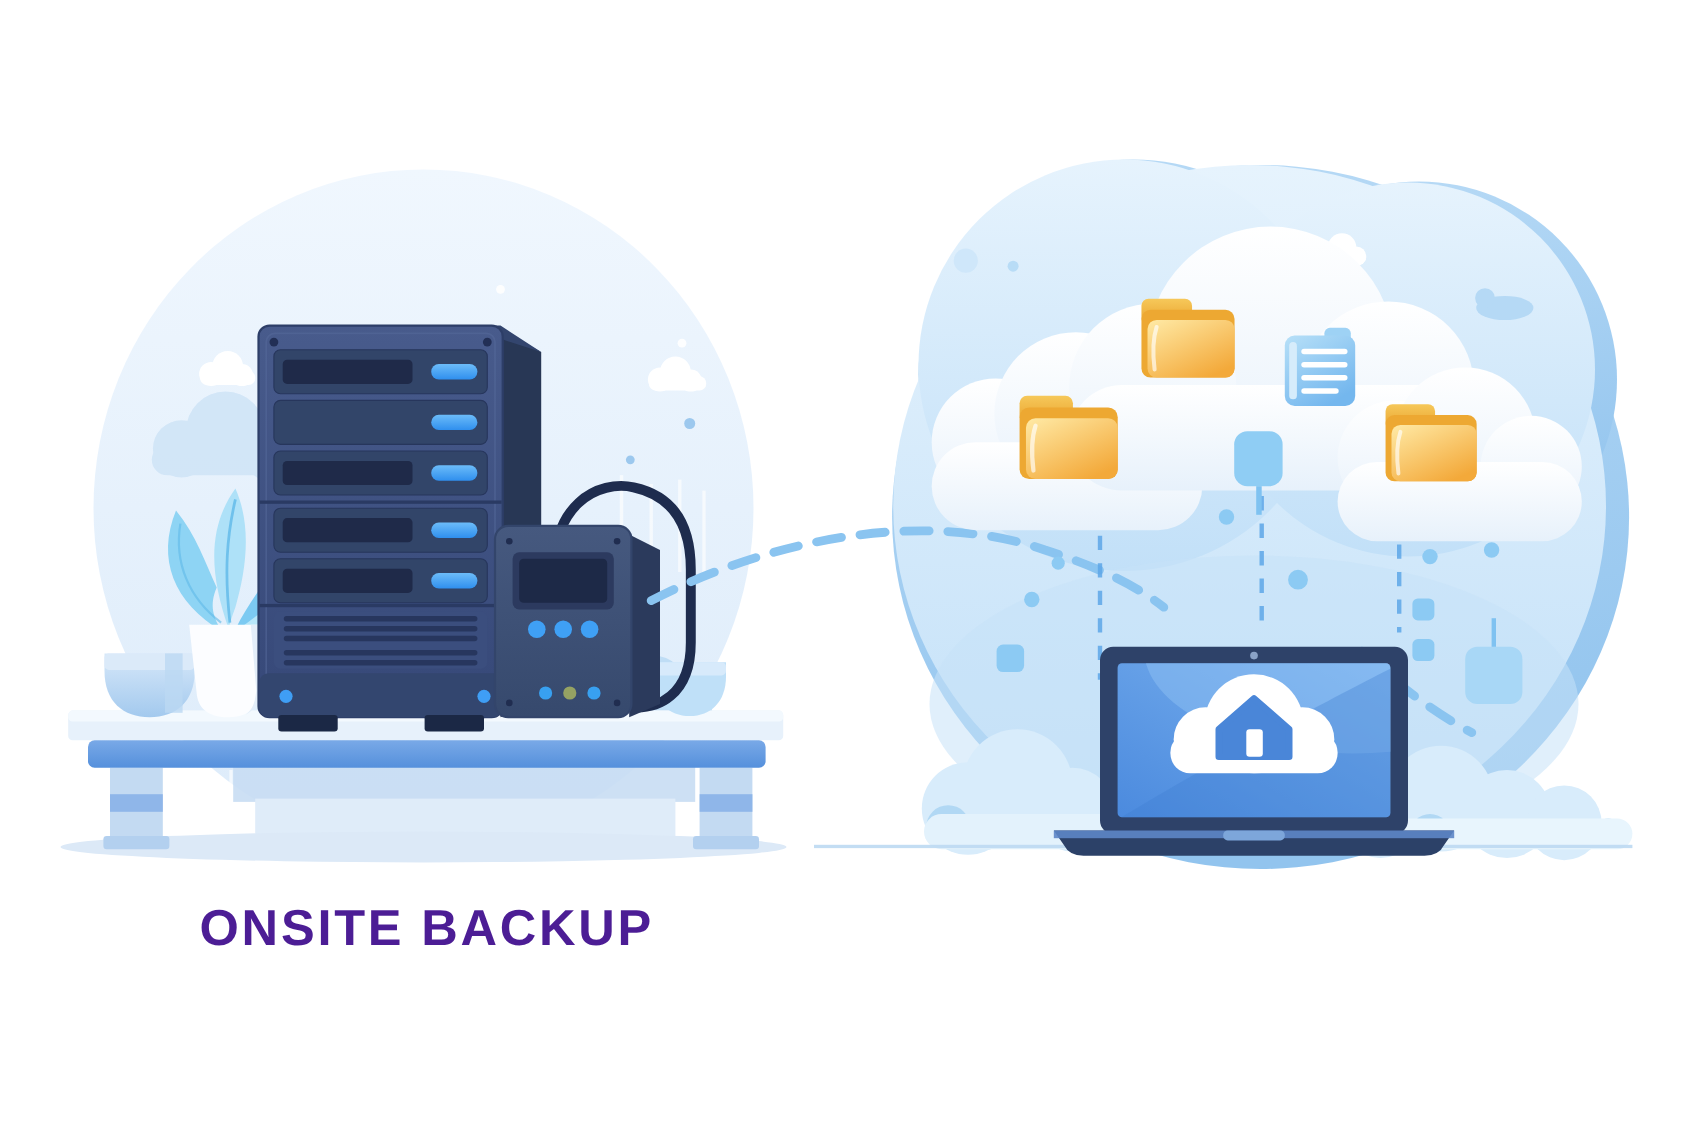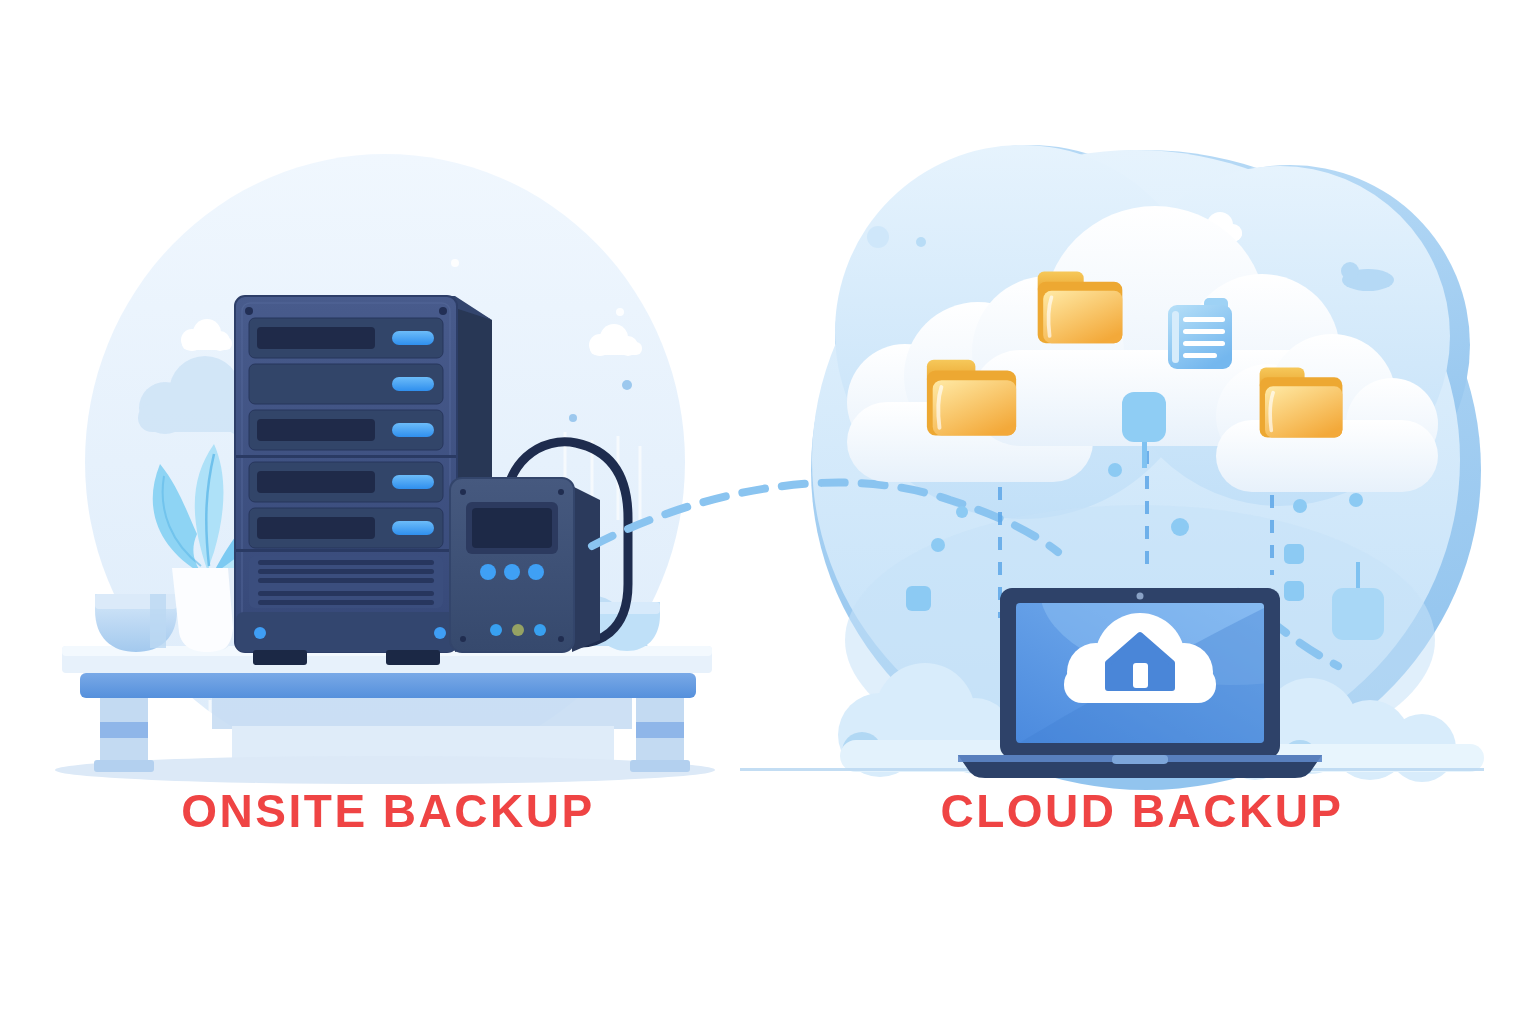--- a/index.html
+++ b/index.html
@@ -1,20 +1,20 @@
 <!DOCTYPE html>
 <html><head>
 <meta charset="utf-8">
 <style>
   html,body{margin:0;padding:0;background:#ffffff;}
   .canvas{position:relative;width:1536px;height:1024px;background:#ffffff;overflow:hidden;
           font-family:"Liberation Sans", sans-serif;}
   .canvas svg{position:absolute;left:0;top:0;}
-  .caption{position:absolute;top:784px;text-align:center;
-           font-size:46px;font-weight:700;letter-spacing:2.5px;color:#ef4444;}
+  .caption{position:absolute;top:816px;text-align:center;
+           font-size:46px;font-weight:700;letter-spacing:2.5px;color:#4c1d95;}
   .caption.left{left:58px;width:660px;}
   .caption.right{left:812px;width:660px;}
 </style>
 </head>
 <body>
 
 <div class="canvas">
 
 <svg width="1536" height="1024" viewBox="0 0 1536 1024">
   <defs>
@@ -385,15 +385,14 @@
         <rect x="1133" y="663" width="15" height="25" rx="3" fill="#ffffff"></rect>
       </g>
       <path d="M958,755 h364 l-9,13 q-5,10 -18,10 h-310 q-13,0 -18,-10 z" fill="#2c4168"></path>
       <rect x="958" y="755" width="364" height="7" fill="#5d86c6" opacity="0.9"></rect>
       <rect x="1112" y="755" width="56" height="9" rx="4" fill="#7da6da"></rect>
     </g>
   </g>
 </svg>
 
 <div class="caption left">ONSITE BACKUP</div>
-<div class="caption right">CLOUD BACKUP</div>
 
 </div>
 
 </body></html>

